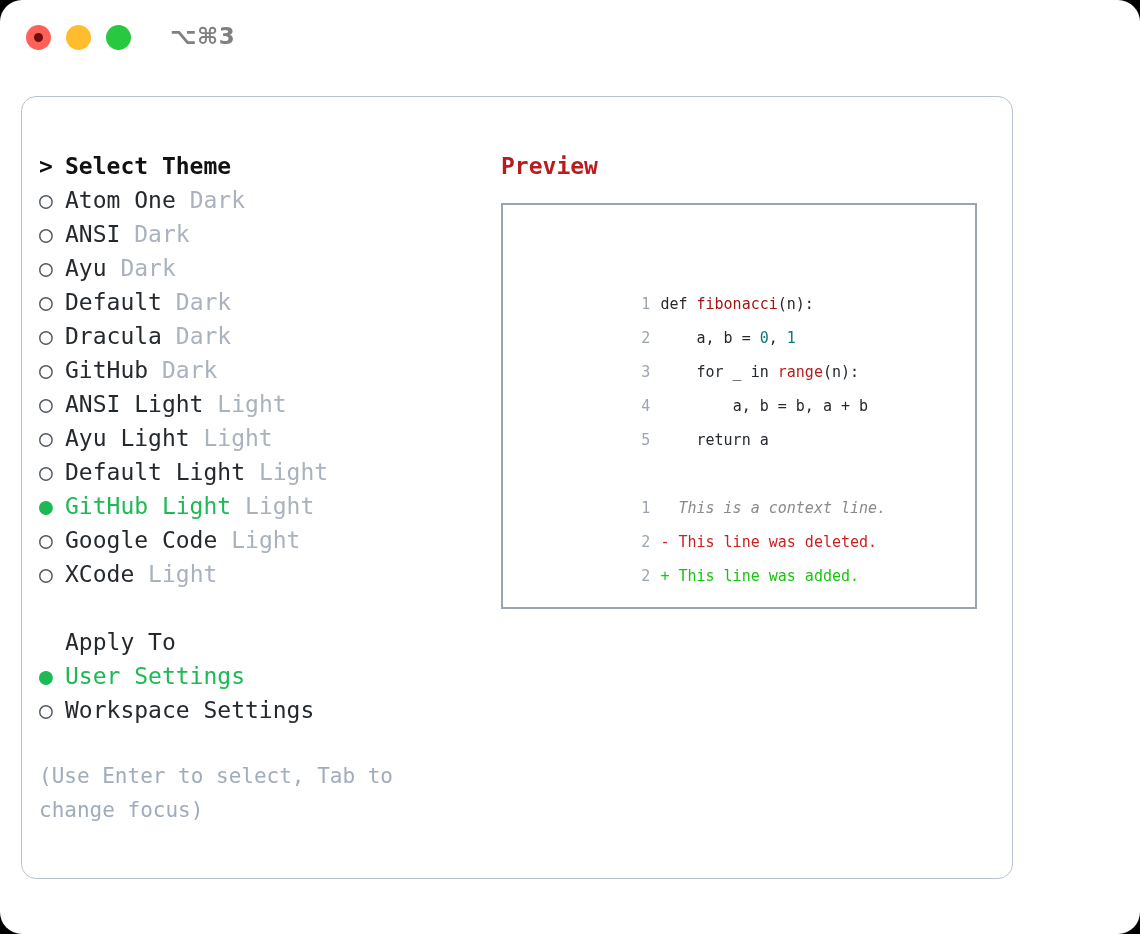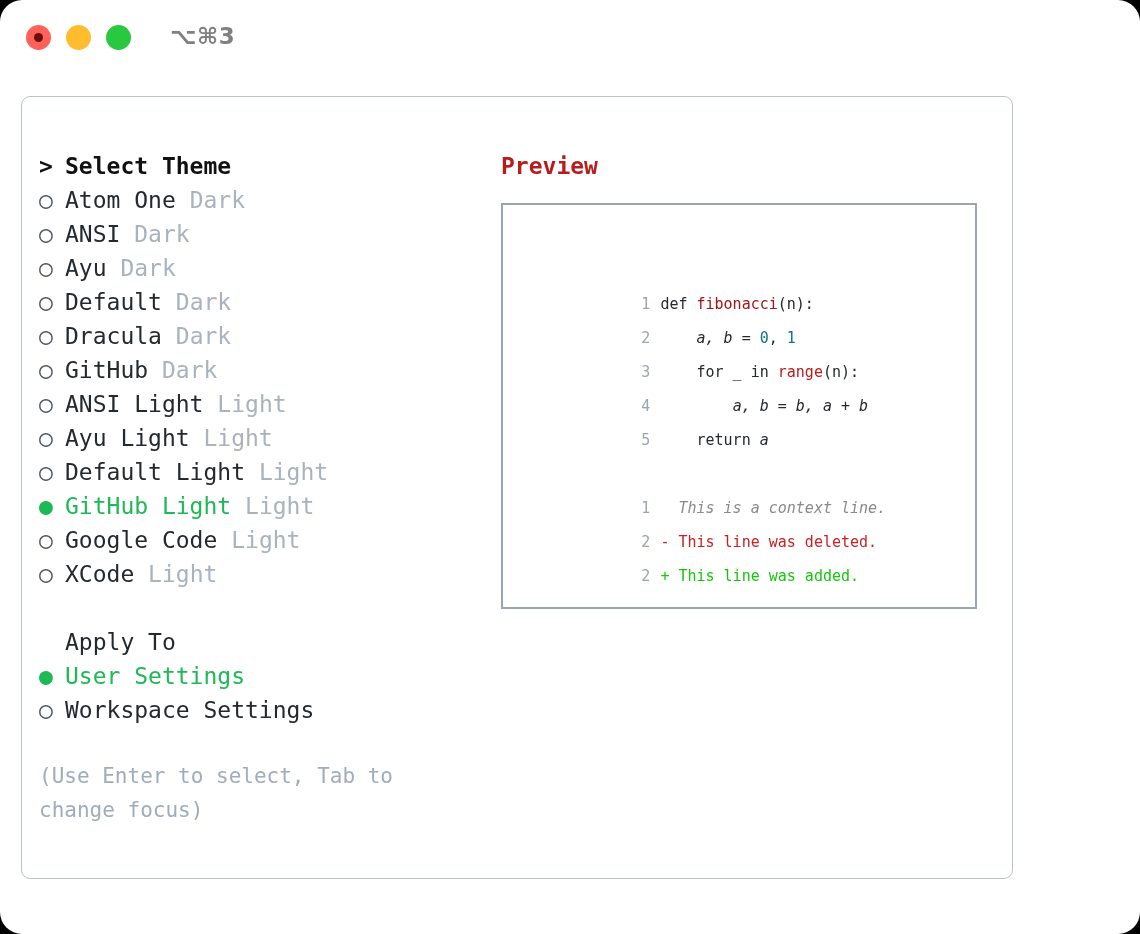--- a/index.html
+++ b/index.html
@@ -75,21 +75,21 @@
 
   
   .panel {
     position: absolute;
     left: 21px;
     top: 96px;
     width: 992px;
     height: 783px;
     box-sizing: border-box;
     border: 1.5px solid #b9c2ce;
-    border-radius: 9px;
+    border-radius: 15px;
     background: #ffffff;
   }
 
   
   .left-col {
     position: absolute;
     left: 17px;
     top: 52px;
     width: 430px;
   }
@@ -170,21 +170,21 @@
     white-space: pre;
   }
   .ln {
     display: inline-block;
     width: 24px;
     text-align: right;
     color: #9aa5b1;
     margin-right: 10px;
   }
   .tok-plain   { color: #24292e; }
-  .tok-var     { color: #24292e; font-style: italic; }
+  .tok-var     { color: #24292e; }
   .tok-fn      { color: #a31515; }
   .tok-kw      { color: #24292e; }
   .tok-builtin { color: #b91c1c; }
   .tok-num     { color: #0b7a75; }
   .diff-gap    { height: 34px; }
   .diff-ctx    { color: #8a8a8a; font-style: italic; }
   .diff-del    { color: #cc1f1f; }
   .diff-add    { color: #16c60c; }
 </style>
 </head>

